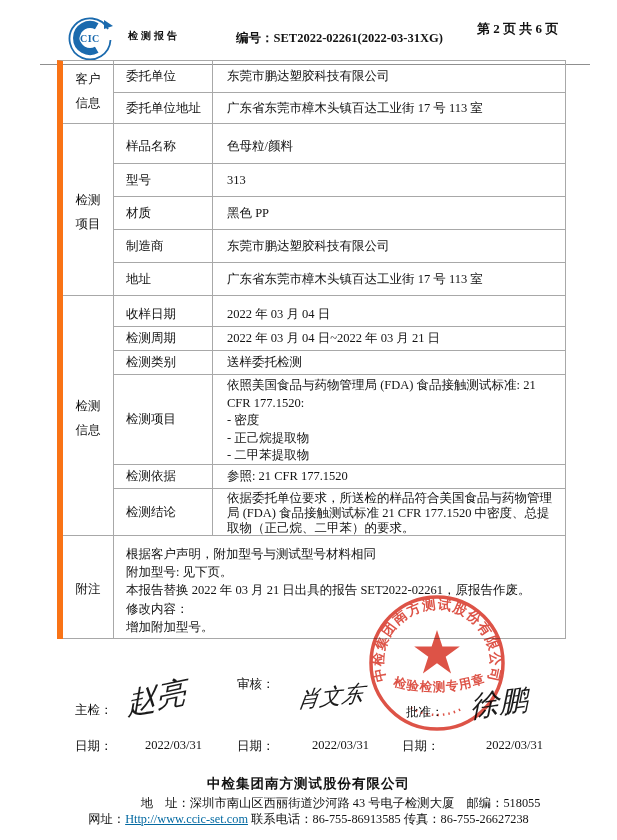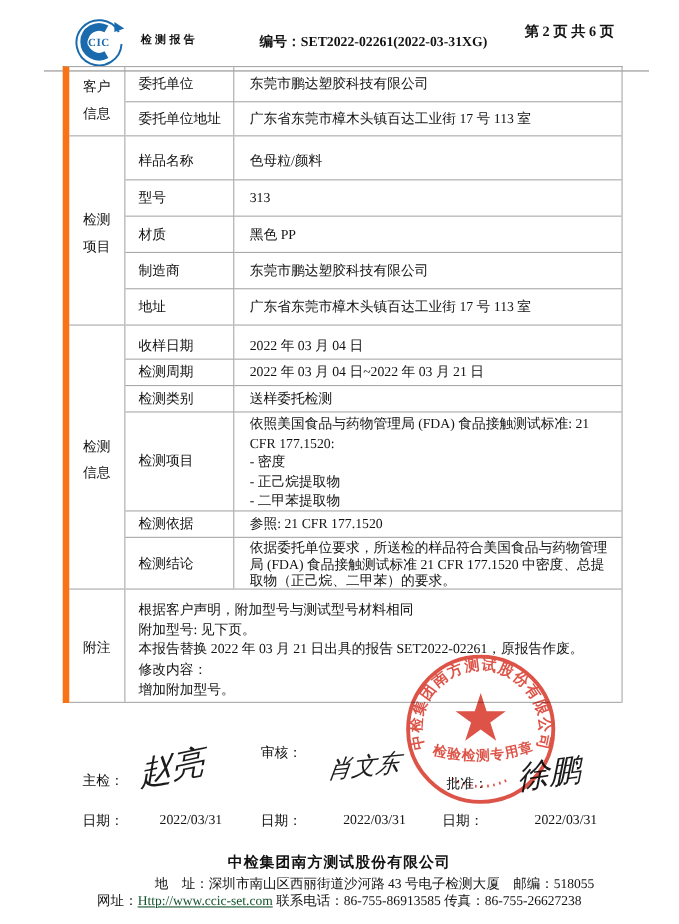--- a/index.html
+++ b/index.html
@@ -37,21 +37,21 @@
   .sig3 { left:470px; top:684px; font-size:29px; transform:rotate(-8deg) skewX(-6deg); }
   
   .stamp { position:absolute; left:362px; top:588px; mix-blend-mode:multiply; opacity:.87; }
   .stamp .ring { font-size:13.5px; letter-spacing:1.2px; fill:#d8392b; font-weight:bold; }
   .stamp .banner { font-size:12.5px; letter-spacing:1px; fill:#d8392b; font-weight:bold; }
   
   .foot { position:absolute; left:0; width:617px; text-align:center; }
   .f1 { top:775px; font-size:13.5px; font-weight:bold; letter-spacing:1px; }
   .f2 { top:795px; font-size:12.3px;margin-left:32px; }
   .f3 { top:811px; font-size:12.3px; }
-  .url { color:#14532d; text-decoration:underline; }
+  .url { color:#0369a1; text-decoration:underline; }
 </style>
 </head>
 <body>
 
 <div class="page">
 
   <svg class="logo" width="48" height="46" viewBox="0 0 48 46">
     <path d="M 42 14 A 20.5 20.5 0 1 0 44.5 25" fill="none" stroke="#1a6aae" stroke-width="1.8"></path>
     <polygon points="38,5 47,11 38,14" fill="#1a6aae"></polygon>
     <path d="M 30.75 11.3 A 13.5 13.5 0 1 0 30.75 34.7" fill="none" stroke="#1a6aae" stroke-width="7"></path>

